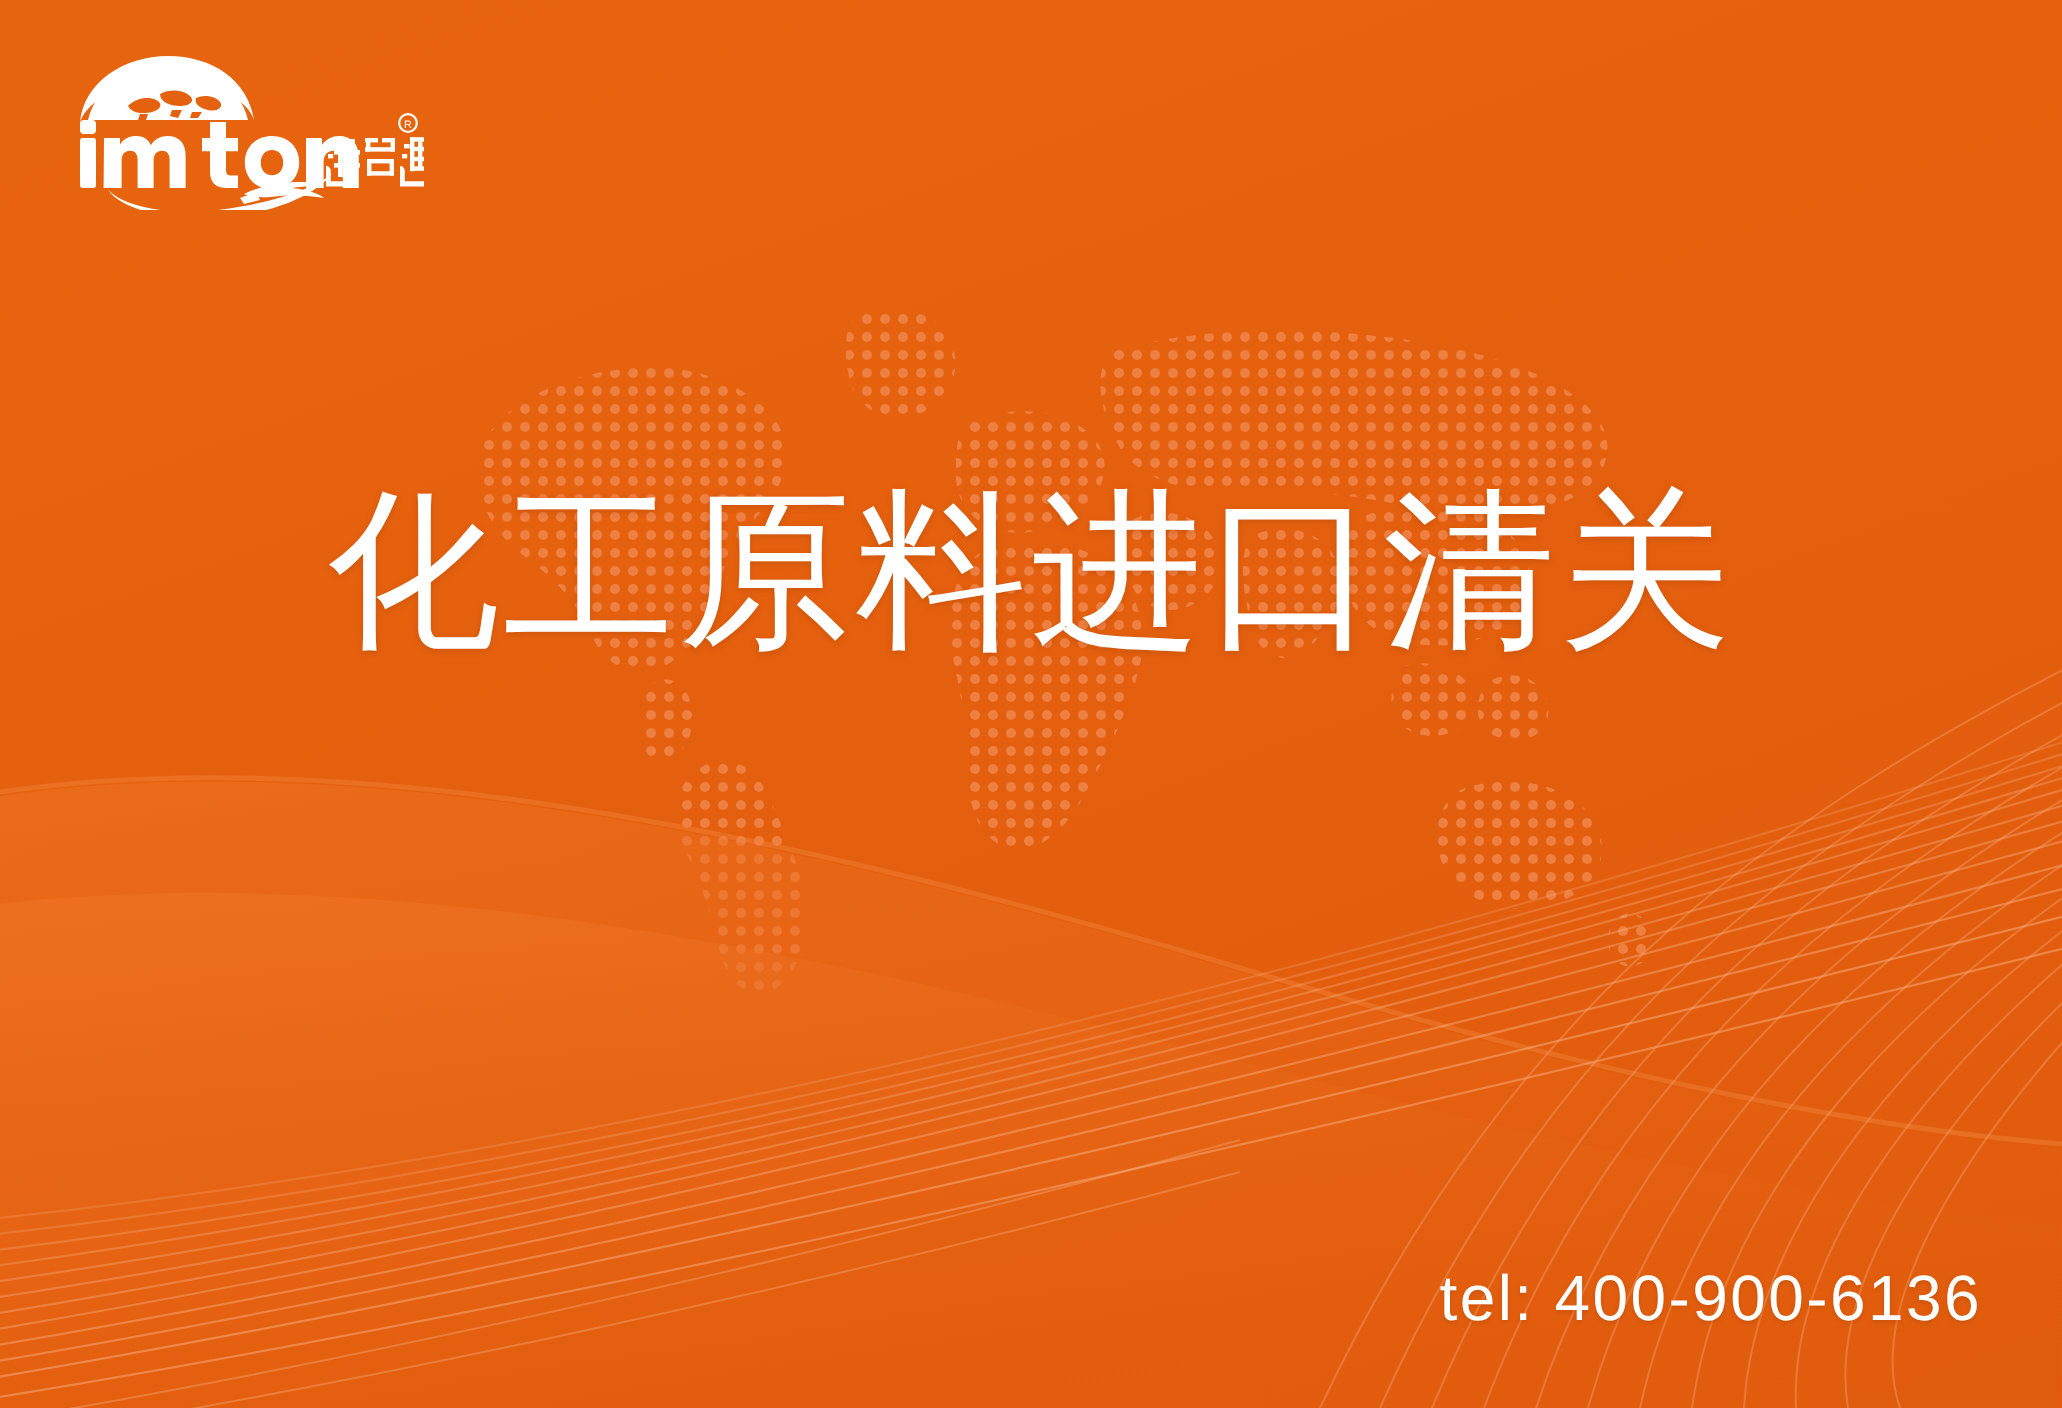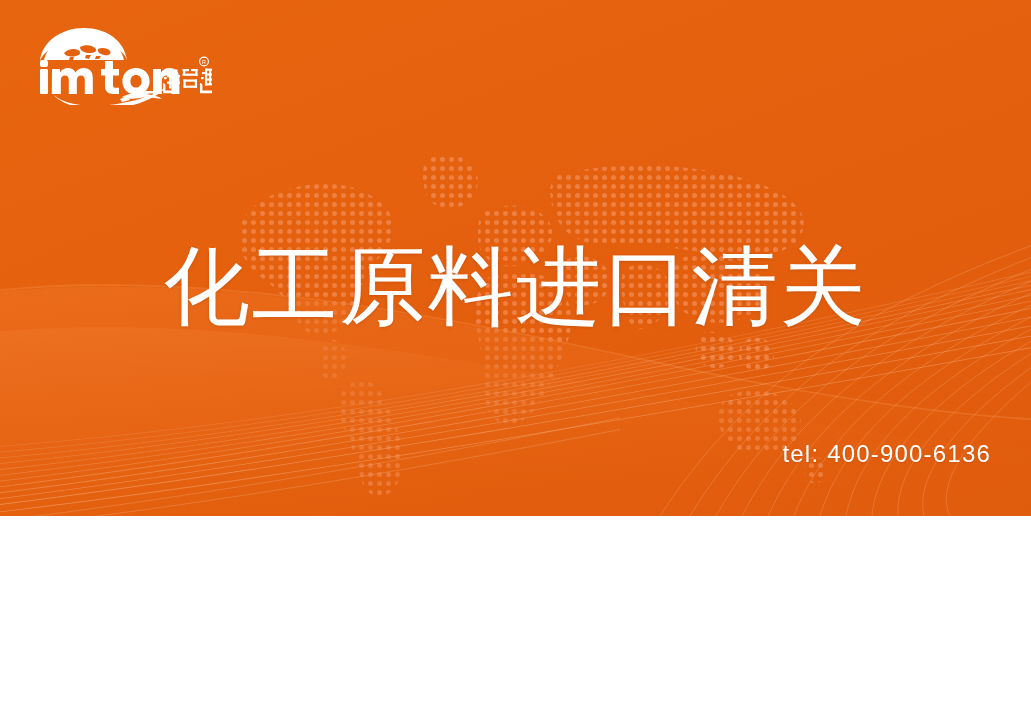--- a/index.html
+++ b/index.html
@@ -3,21 +3,21 @@
 <meta charset="utf-8">
 <style>
   html, body {
     margin: 0;
     padding: 0;
     background: #ffffff;
   }
   #banner {
     position: relative;
     width: 1031px;
-    height: 516px;
+    height: 704px;
     overflow: hidden;
     background: #e4610f;
     font-family: "Liberation Sans", "DejaVu Sans", sans-serif;
     -webkit-font-smoothing: antialiased;
   }
 
   
   .layer {
     position: absolute;
     inset: 0;
@@ -64,23 +64,23 @@
     font-weight: 400;
     text-shadow: 0 1px 3px rgba(150,55,5,0.30);
     white-space: nowrap;
   }
   .headline-line { display: block; }
 
   
   #tel {
     position: absolute;
     right: 40px;
-    bottom: 48px;
+    bottom: 36px;
     color: #ffffff;
-    font-size: 24px;
+    font-size: 32px;
     letter-spacing: 1.2px;
     font-weight: 400;
     text-shadow: 0 1px 2px rgba(140,50,5,0.25);
   }
 </style>
 </head>
 <body>
 
 <div id="banner">
 

